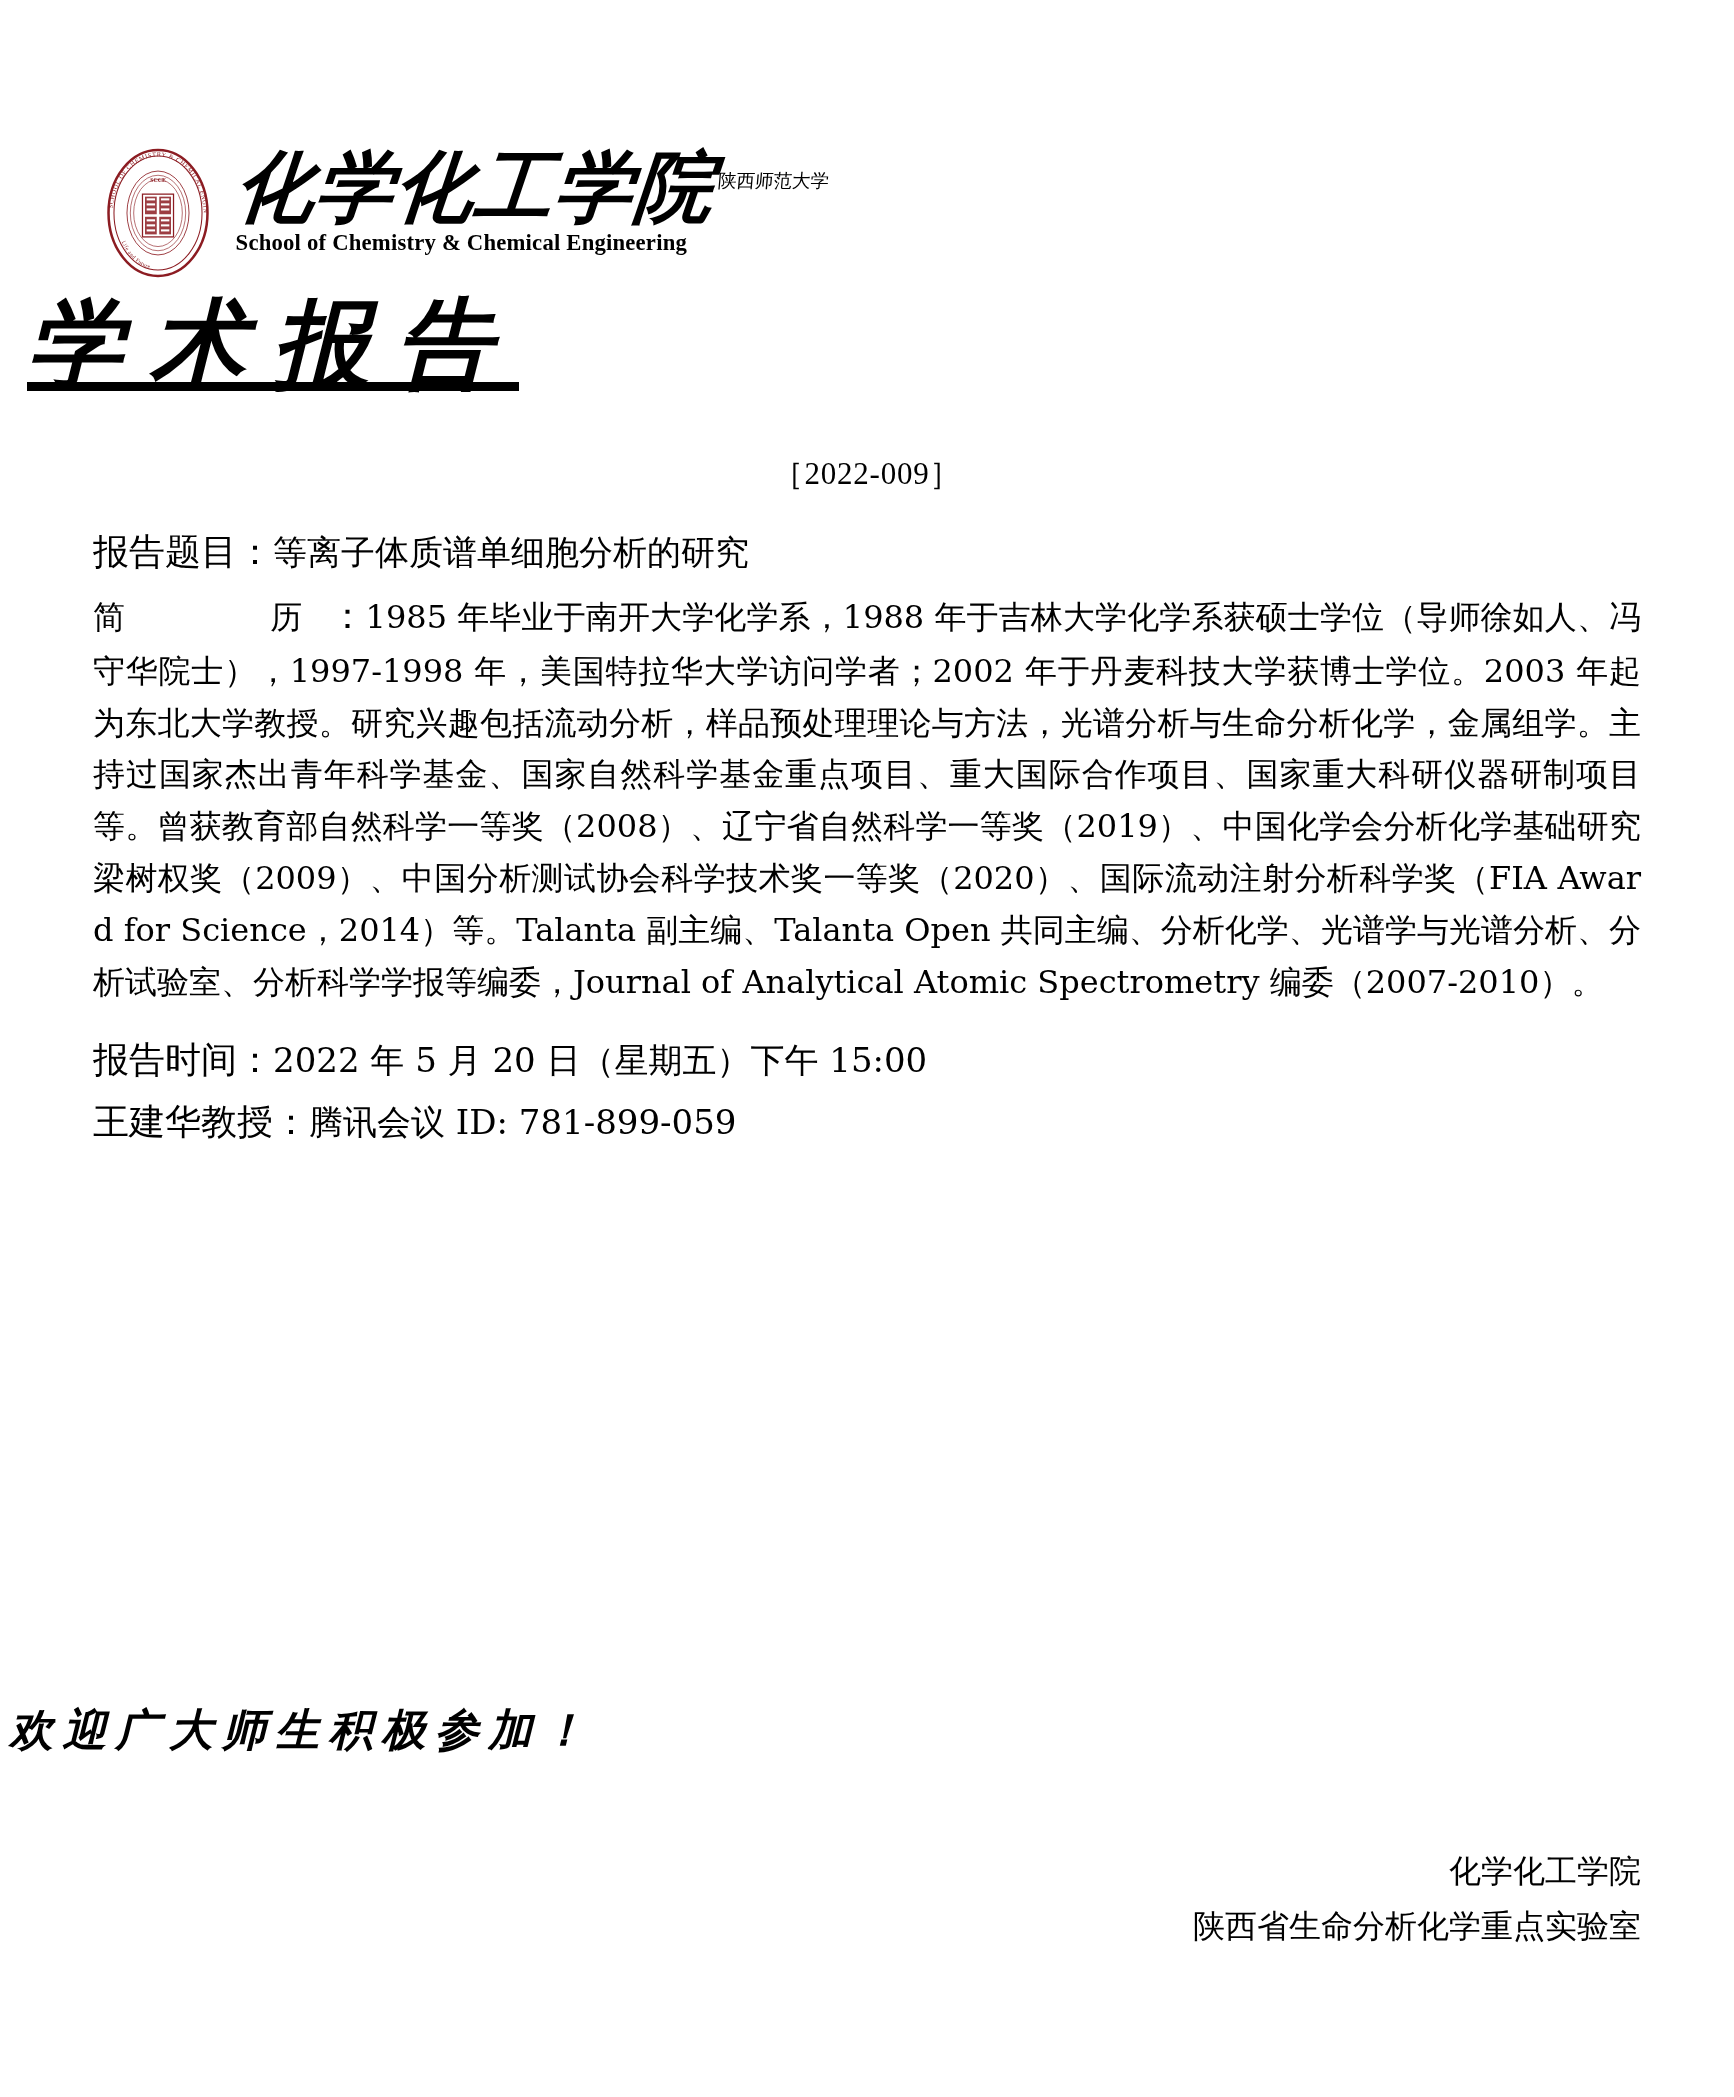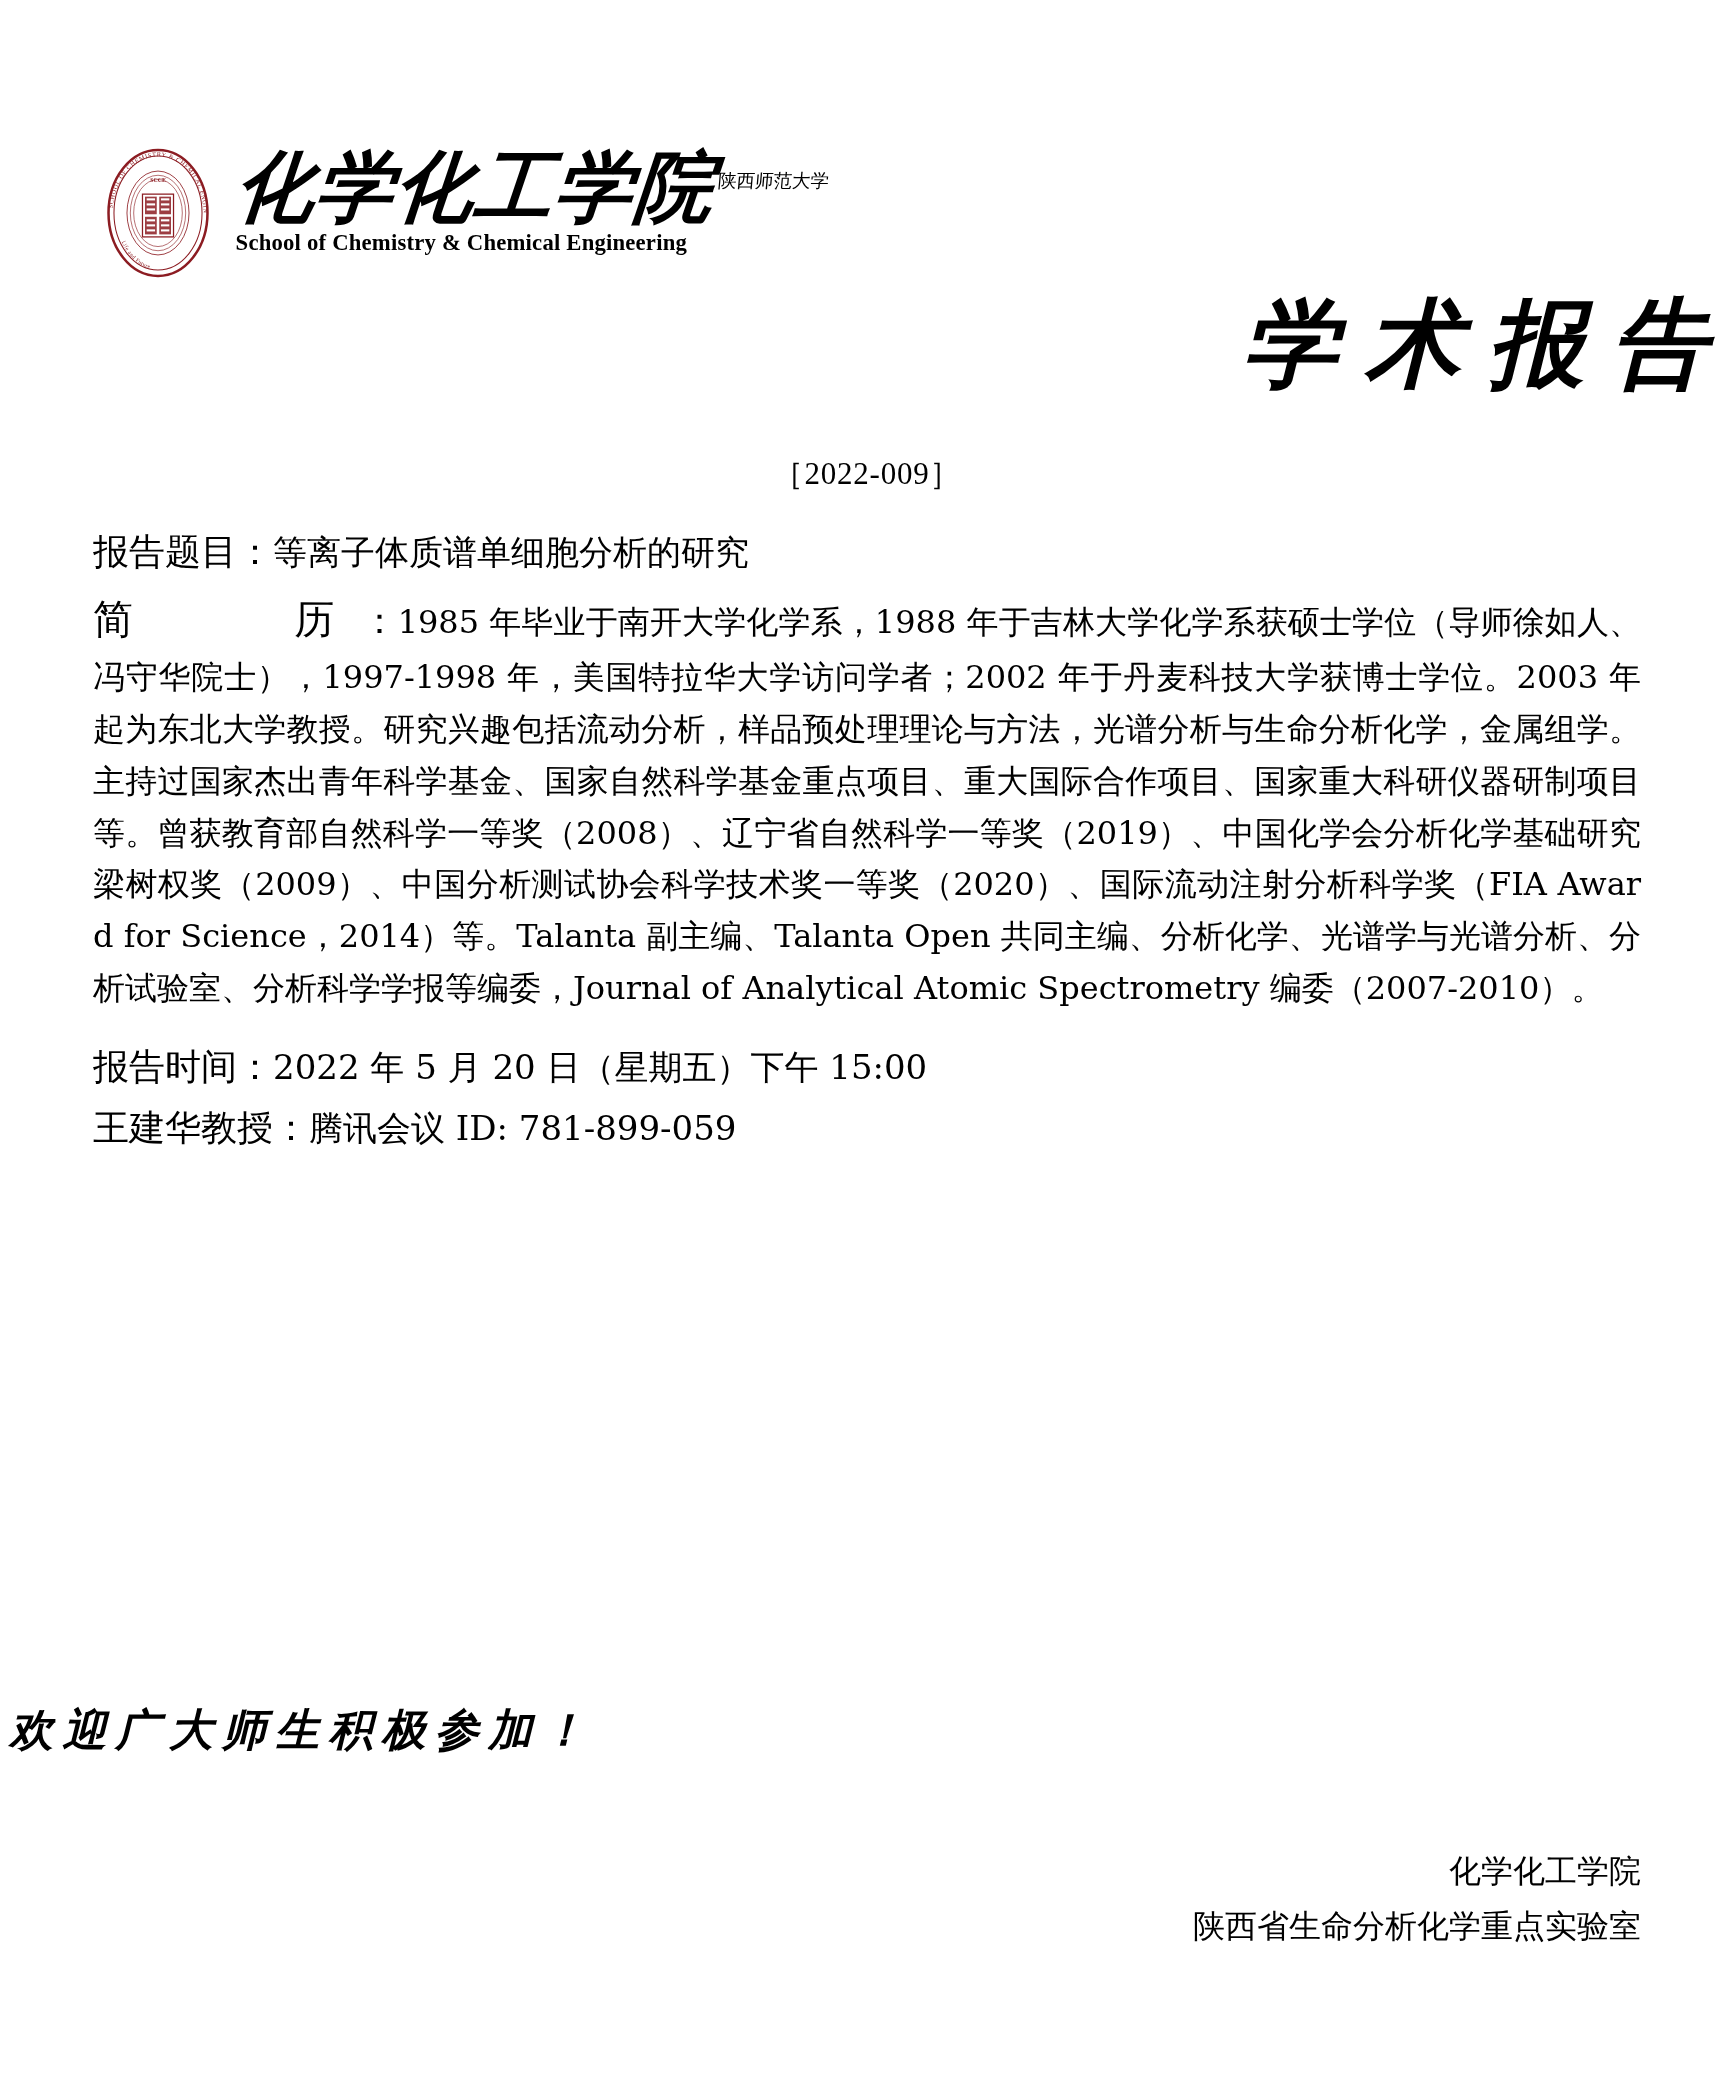--- a/index.html
+++ b/index.html
@@ -71,29 +71,30 @@
     margin-top: 4.2px;
     white-space: nowrap;
   }
 
   
   .doc-title {
     position: absolute;
     left: 0;
     right: 0;
     top: 289px;
-    text-align: right;
+    text-align: left;
     font-family: "DejaVu Serif", "Liberation Serif", serif;
     font-size: 96px;
     font-weight: 700;
     font-style: italic;
     letter-spacing: 27px;
     text-indent: 27px;
     line-height: 1.15;
     white-space: nowrap;
+    text-decoration: underline;
   }
   .doc-number {
     position: absolute;
     left: 0;
     right: 0;
     top: 453px;
     text-align: center;
     font-family: "Liberation Serif", "DejaVu Serif", serif;
     font-size: 31px;
     letter-spacing: 0.8px;
@@ -126,21 +127,21 @@
   .bio {
     margin-top: 7.6px;
     font-family: "DejaVu Serif", "Liberation Serif", serif;
     font-size: 32px;
     line-height: 1.62;
     text-align: justify;
     text-justify: inter-character;
     word-break: break-all;
   }
   .bio .bio-label {
-    font-size: 40px;
+    font-size: 32px;
     letter-spacing: 27px;
     margin-top: 44px;
   }
   .bio .bio-colon {
     font-size: 36px;
   }
 
   .after-bio { margin-top: 26px; }
 
   

